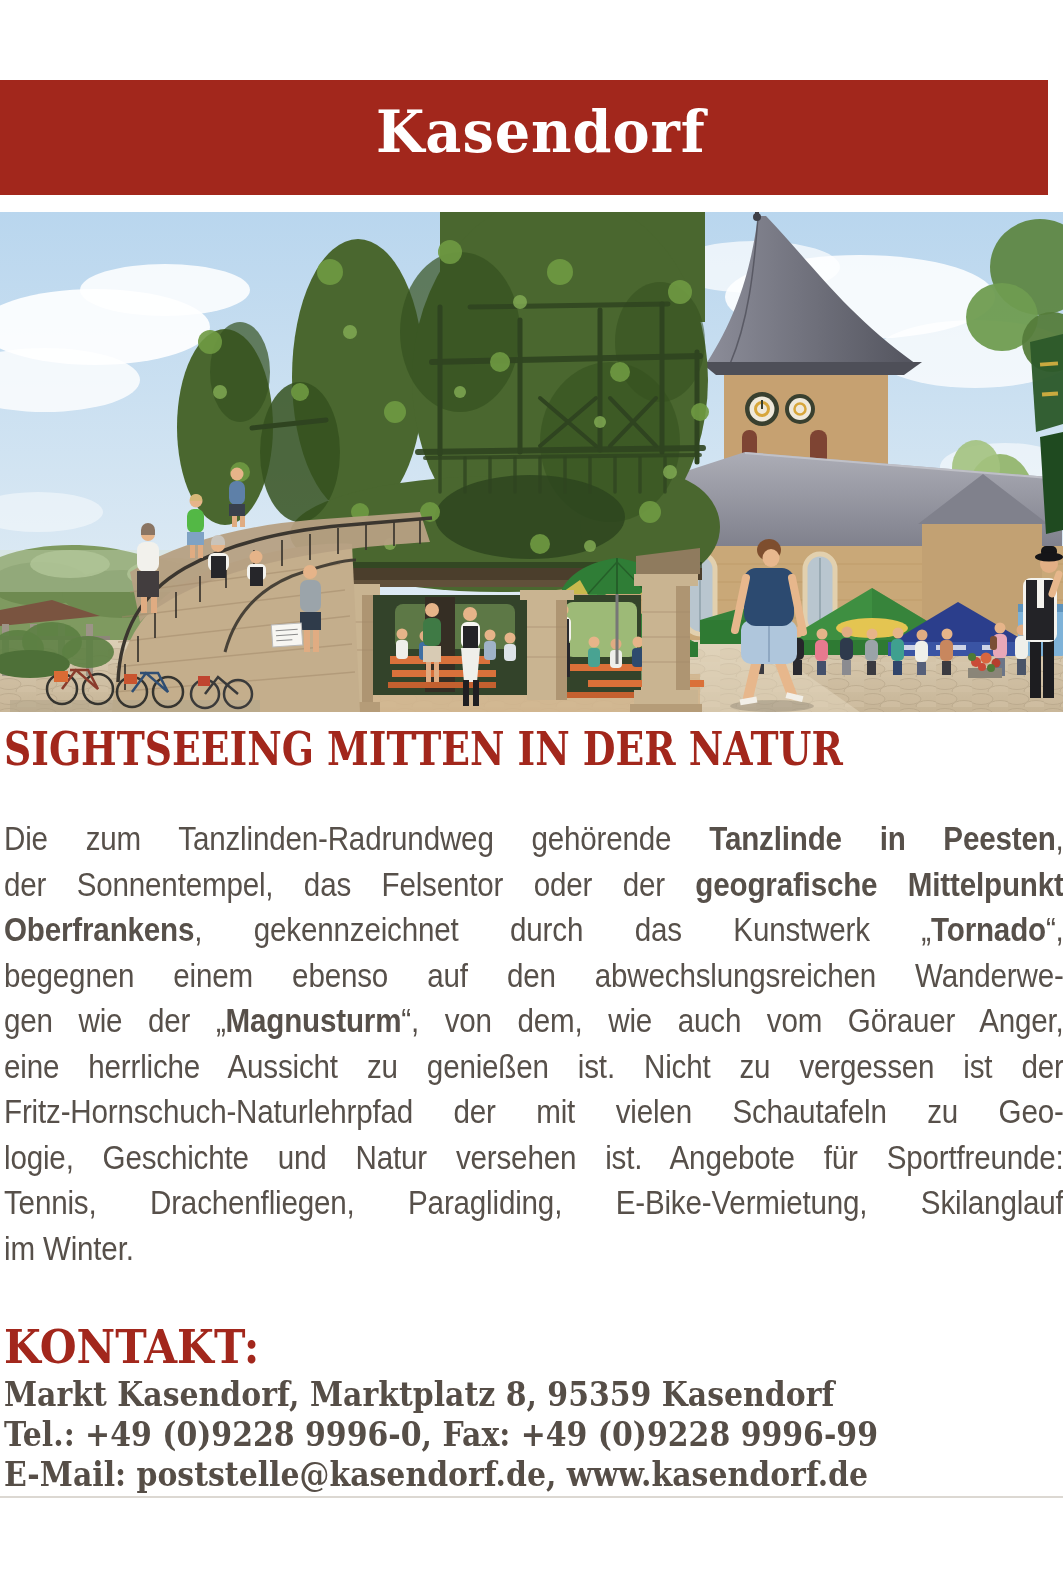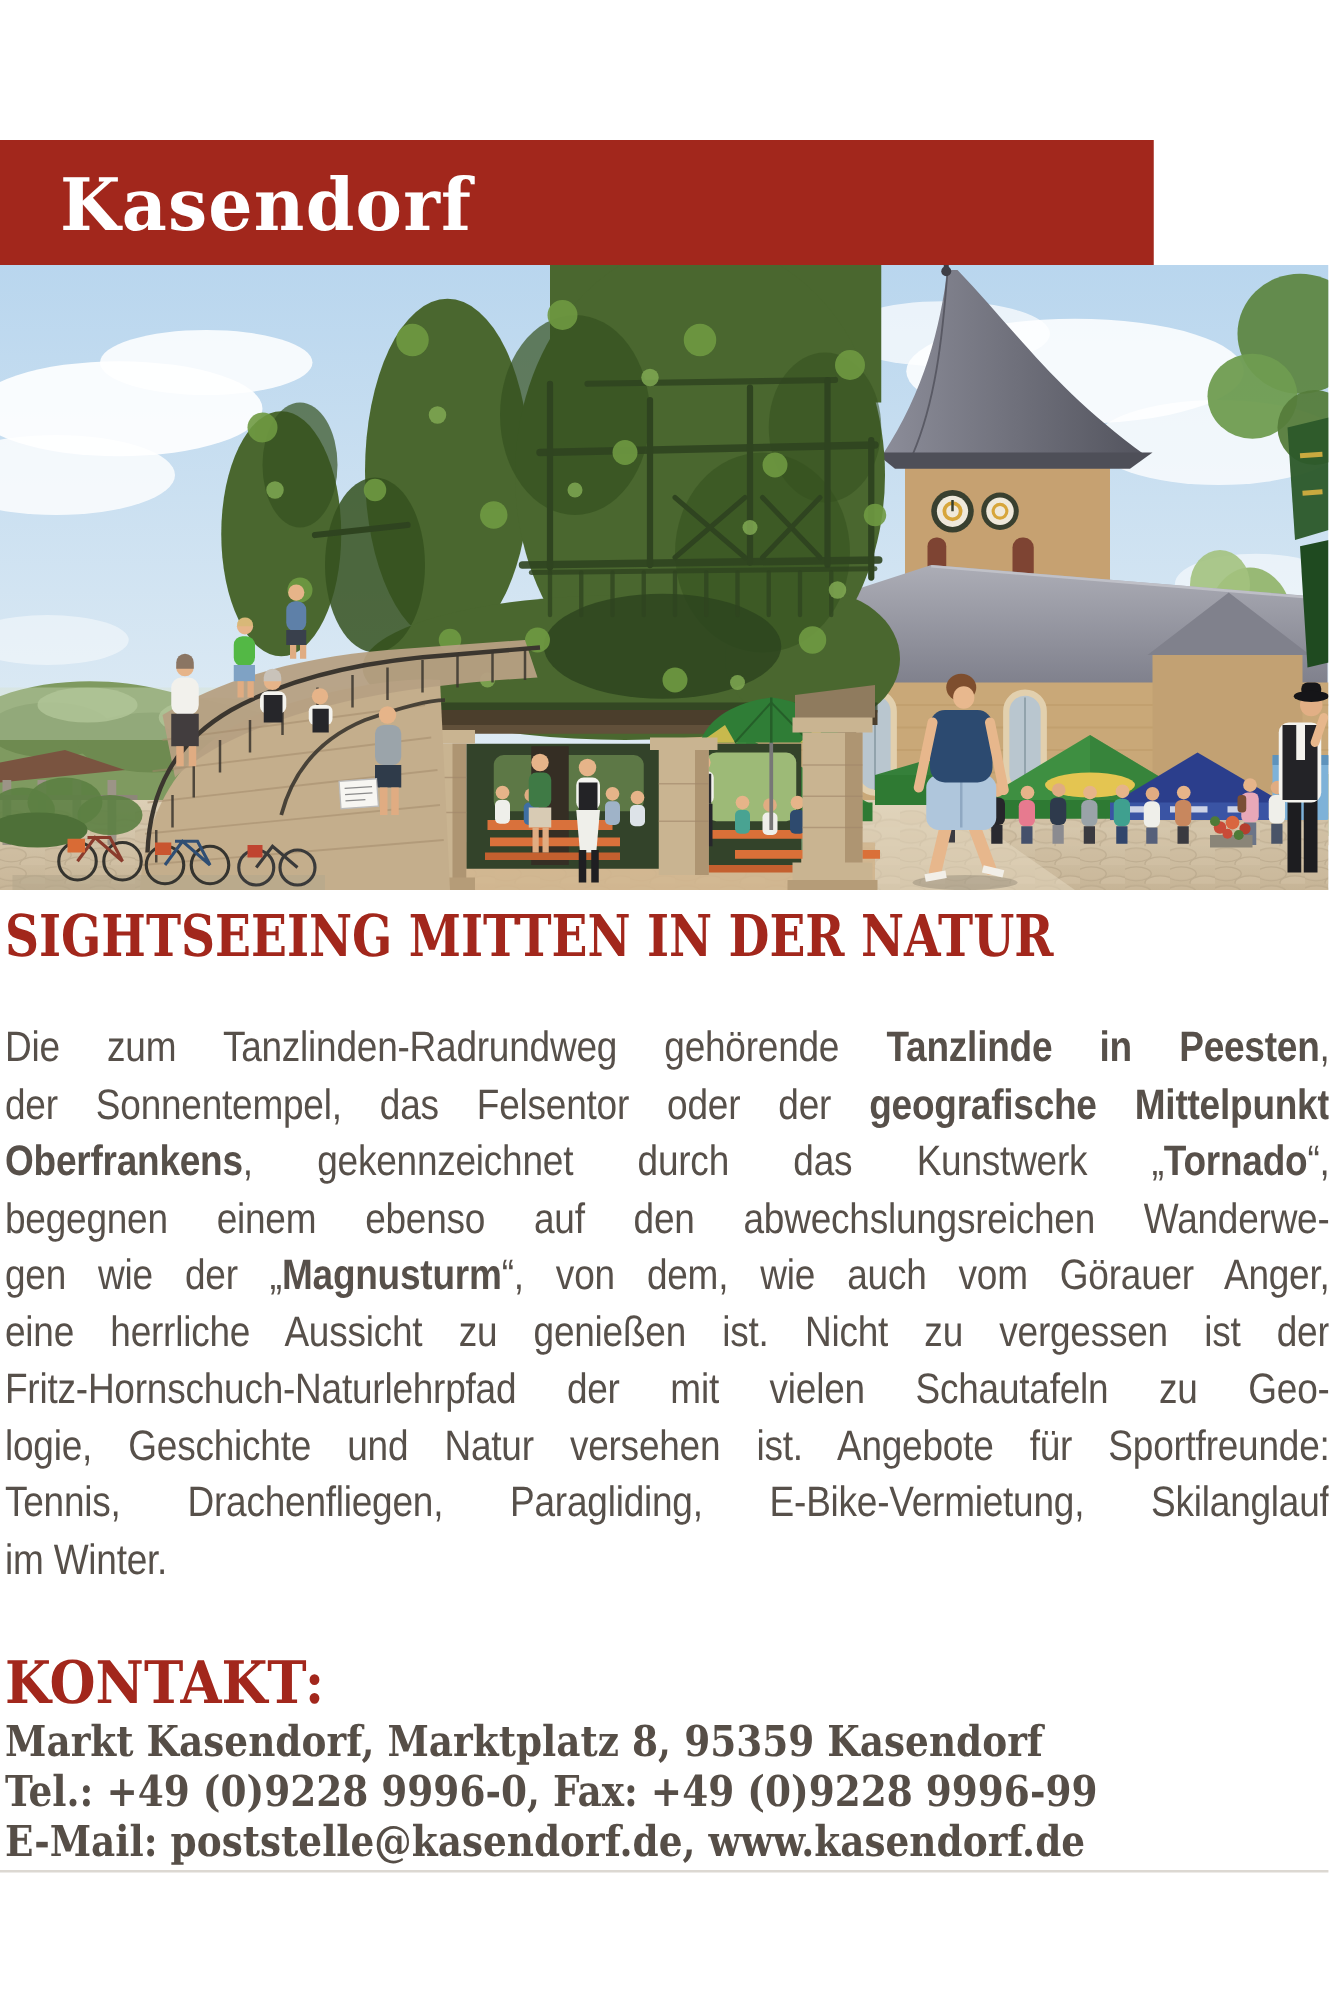--- a/index.html
+++ b/index.html
@@ -1,18 +1,18 @@
 <!DOCTYPE html>
 <html><head>
 <meta charset="utf-8">
 <style>
   html,body{margin:0;padding:0;background:#ffffff;}
   .page{position:relative;width:1063px;height:1594px;background:#fff;overflow:hidden;
         font-family:"Liberation Sans",sans-serif;}
-  .band{position:absolute;left:0;top:112px;width:923px;height:115px;background:var(--accent,#A2271C);}
+  .band{position:absolute;left:0;top:80px;width:1048px;height:115px;background:var(--accent,#A2271C);text-align:center;}
   .band h1{margin:0;height:115px;line-height:104px;padding-left:48px;color:#fff;
            font-family:"DejaVu Serif",serif;font-weight:700;font-size:58px;letter-spacing:1px;}
   .band h1 span{display:inline-block;transform:scaleX(.96);transform-origin:0 50%;}
   .photo{position:absolute;left:0;top:212px;width:1063px;height:500px;overflow:hidden;}
   h2.section{position:absolute;left:4px;top:724px;margin:0;color:var(--accent,#A2271C);
              font-family:"DejaVu Serif",serif;font-weight:700;font-size:46px;line-height:50px;
              white-space:nowrap;transform:scaleX(.82);transform-origin:0 0;letter-spacing:0;}
   .body-text{position:absolute;left:4px;top:816px;width:1218px;transform:scaleX(.87);
              transform-origin:0 0;color:var(--body,#57504A);font-size:34px;line-height:45.5px;
              letter-spacing:-.2px;}

